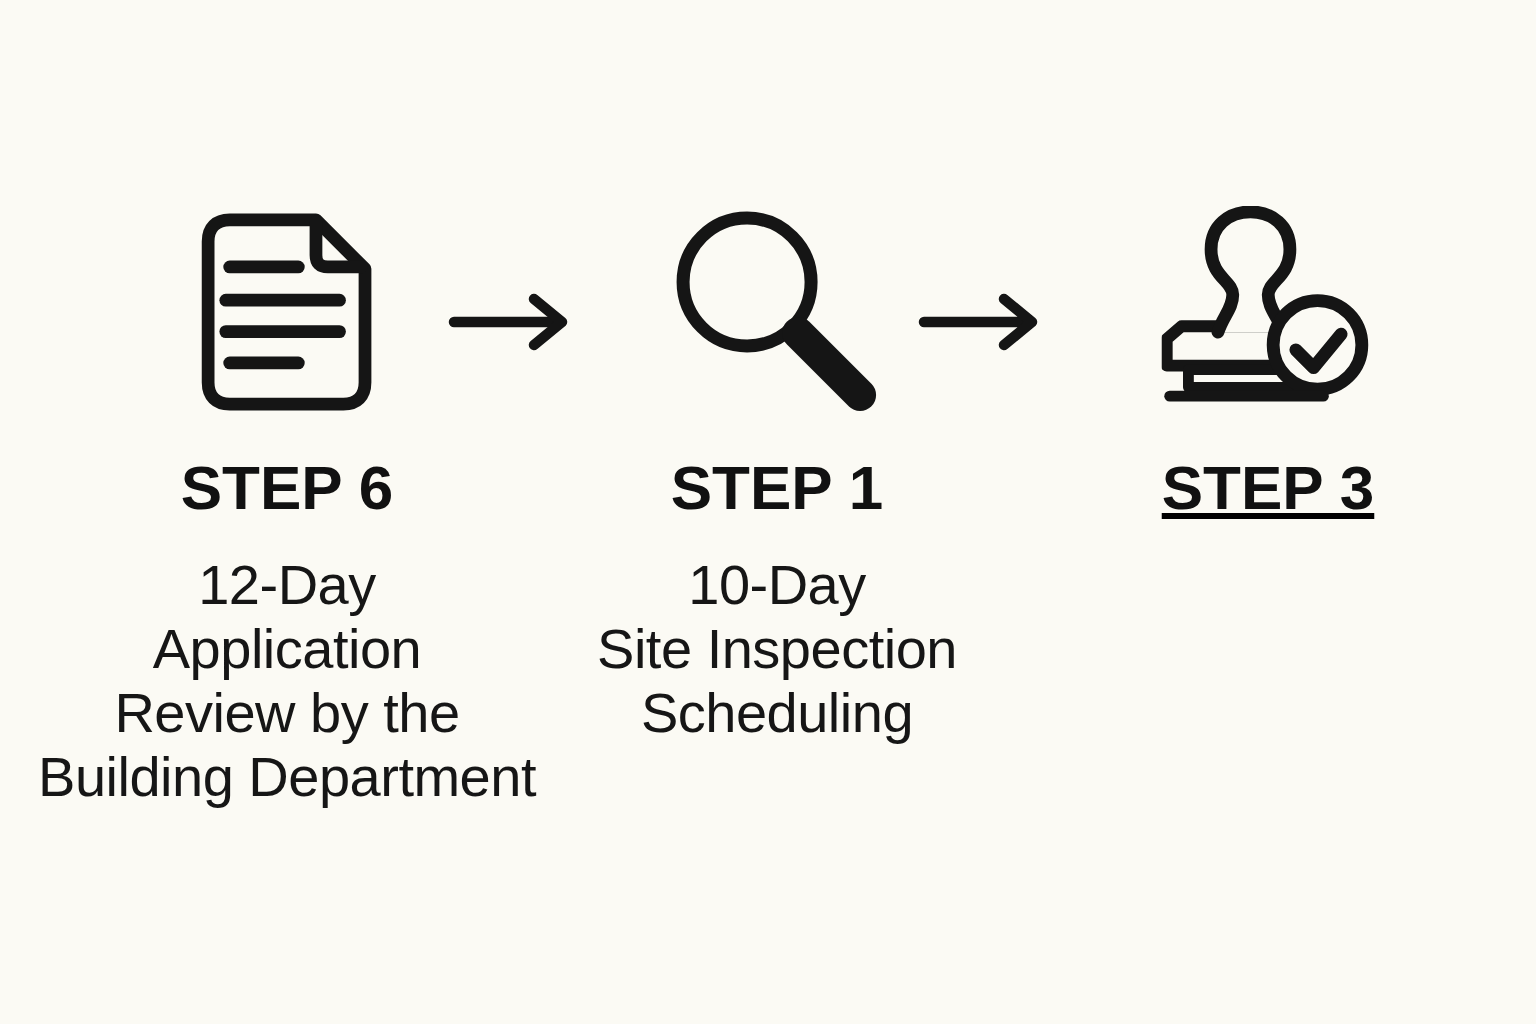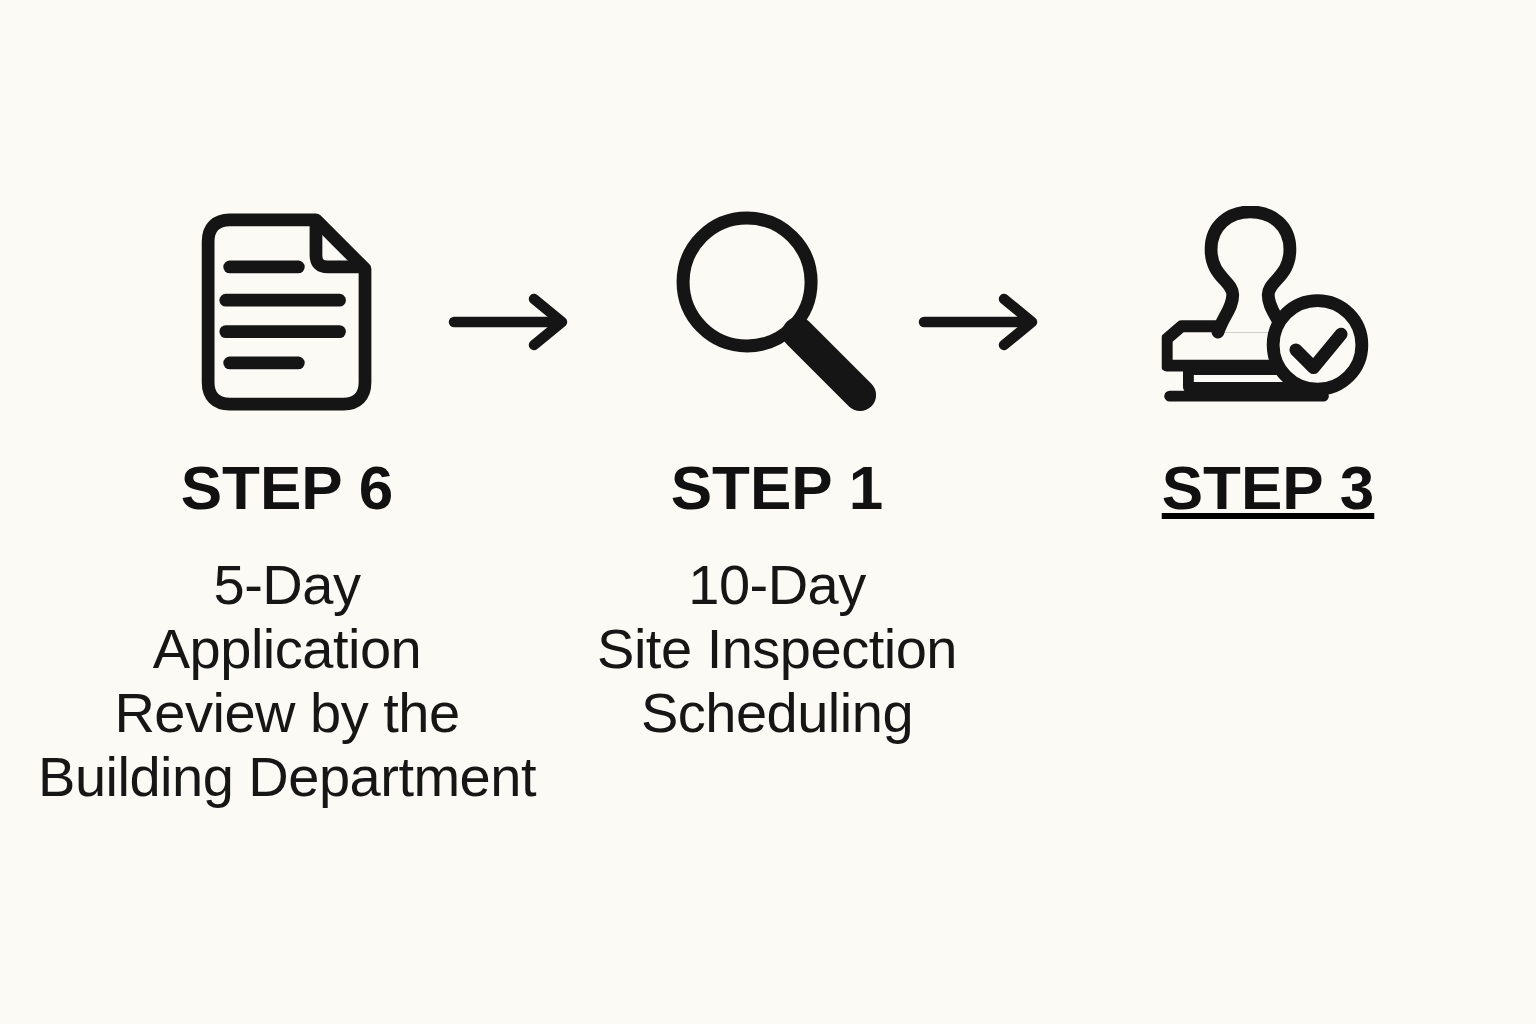--- a/index.html
+++ b/index.html
@@ -81,21 +81,21 @@
       <svg class="icon-doc" width="182" height="201" viewBox="0 0 185 205">
         <path class="stroke" stroke-width="13" d="M122,8 H34 C20,8 12,16 12,30 V174 C12,188 20,196 34,196 H150 C164,196 172,188 172,174 V58 Z"></path>
         <path class="stroke" stroke-width="13" d="M122,10 V44 Q122,56 134,56 H168"></path>
         <path class="stroke" stroke-width="13" d="M34,56 H104"></path>
         <path class="stroke" stroke-width="13" d="M30,90 H146"></path>
         <path class="stroke" stroke-width="13" d="M30,122 H146"></path>
         <path class="stroke" stroke-width="13" d="M34,154 H104"></path>
       </svg>
     </div>
     <h2 class="step-label">STEP 6</h2>
-    <p class="step-desc">5-Day
+    <p class="step-desc">12-Day
 Application
 Review by the
 Building Department</p>
   </div>
 
   <div class="arrow arrow-1">
     <svg width="126" height="60" viewBox="0 0 126 60">
       <path class="stroke" stroke-width="10.5" d="M6,30 H112"></path>
       <path class="stroke" stroke-width="10.5" d="M86,7 L114,30 L86,53"></path>
     </svg>

